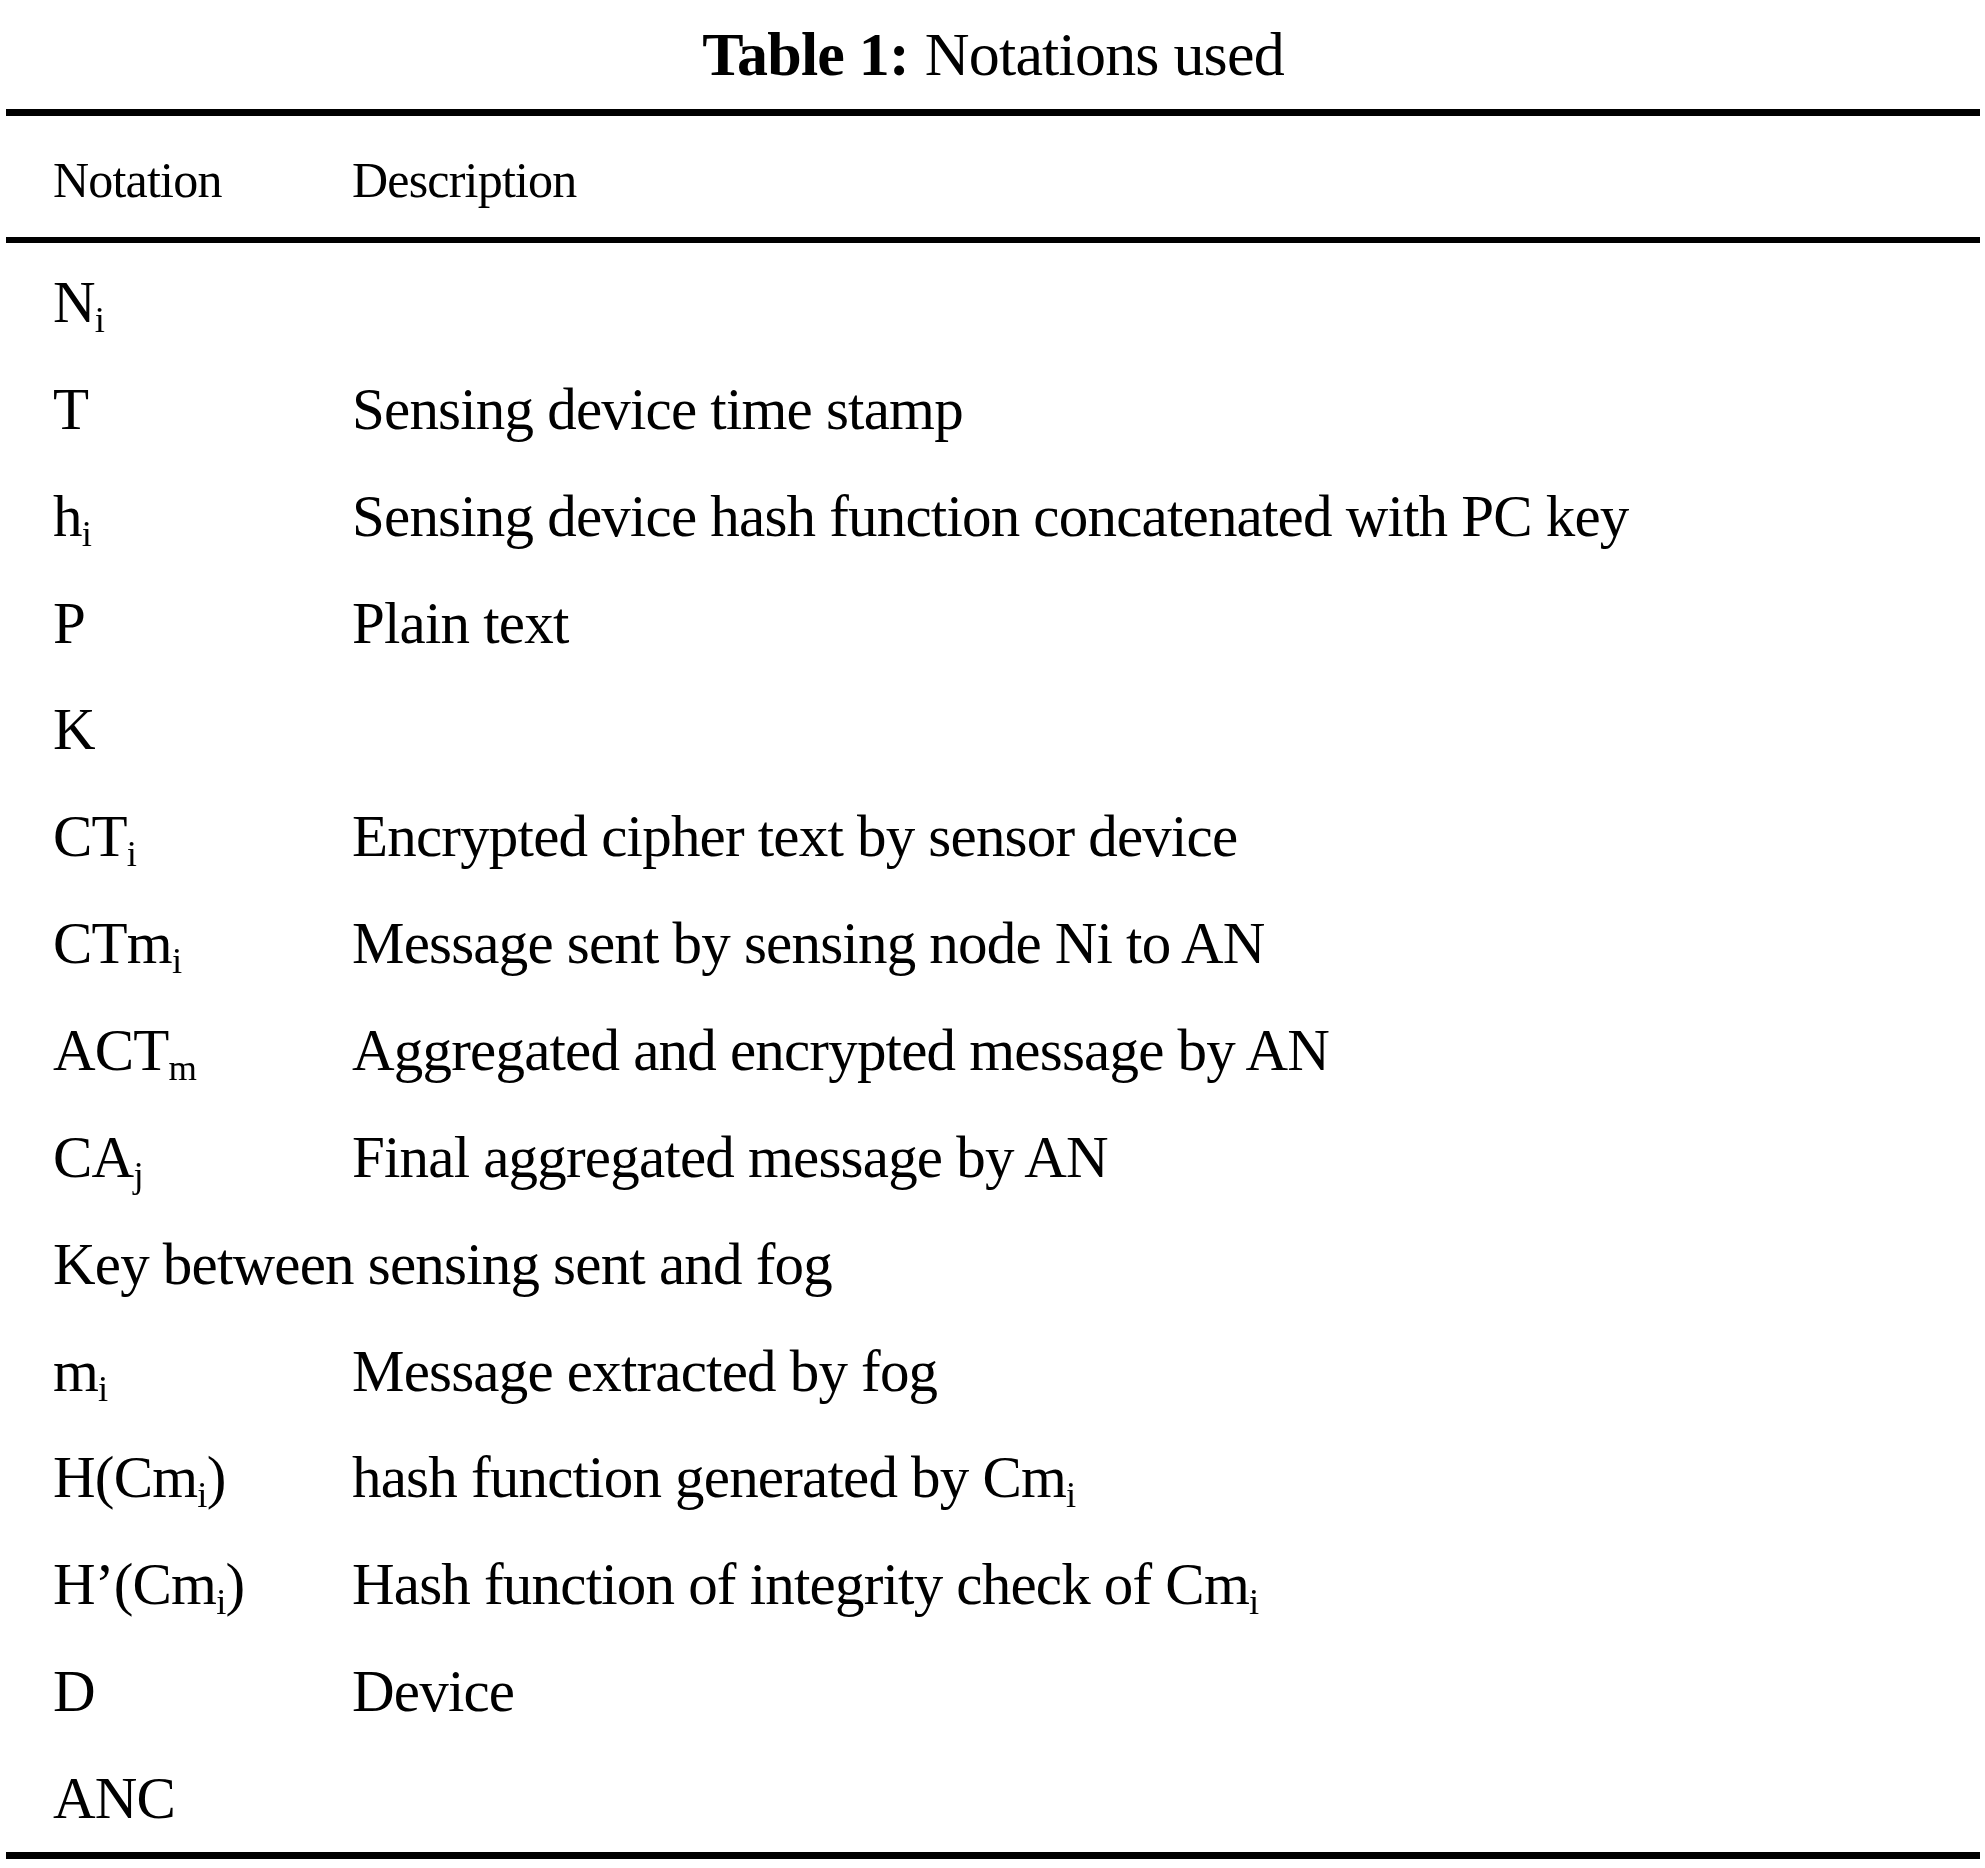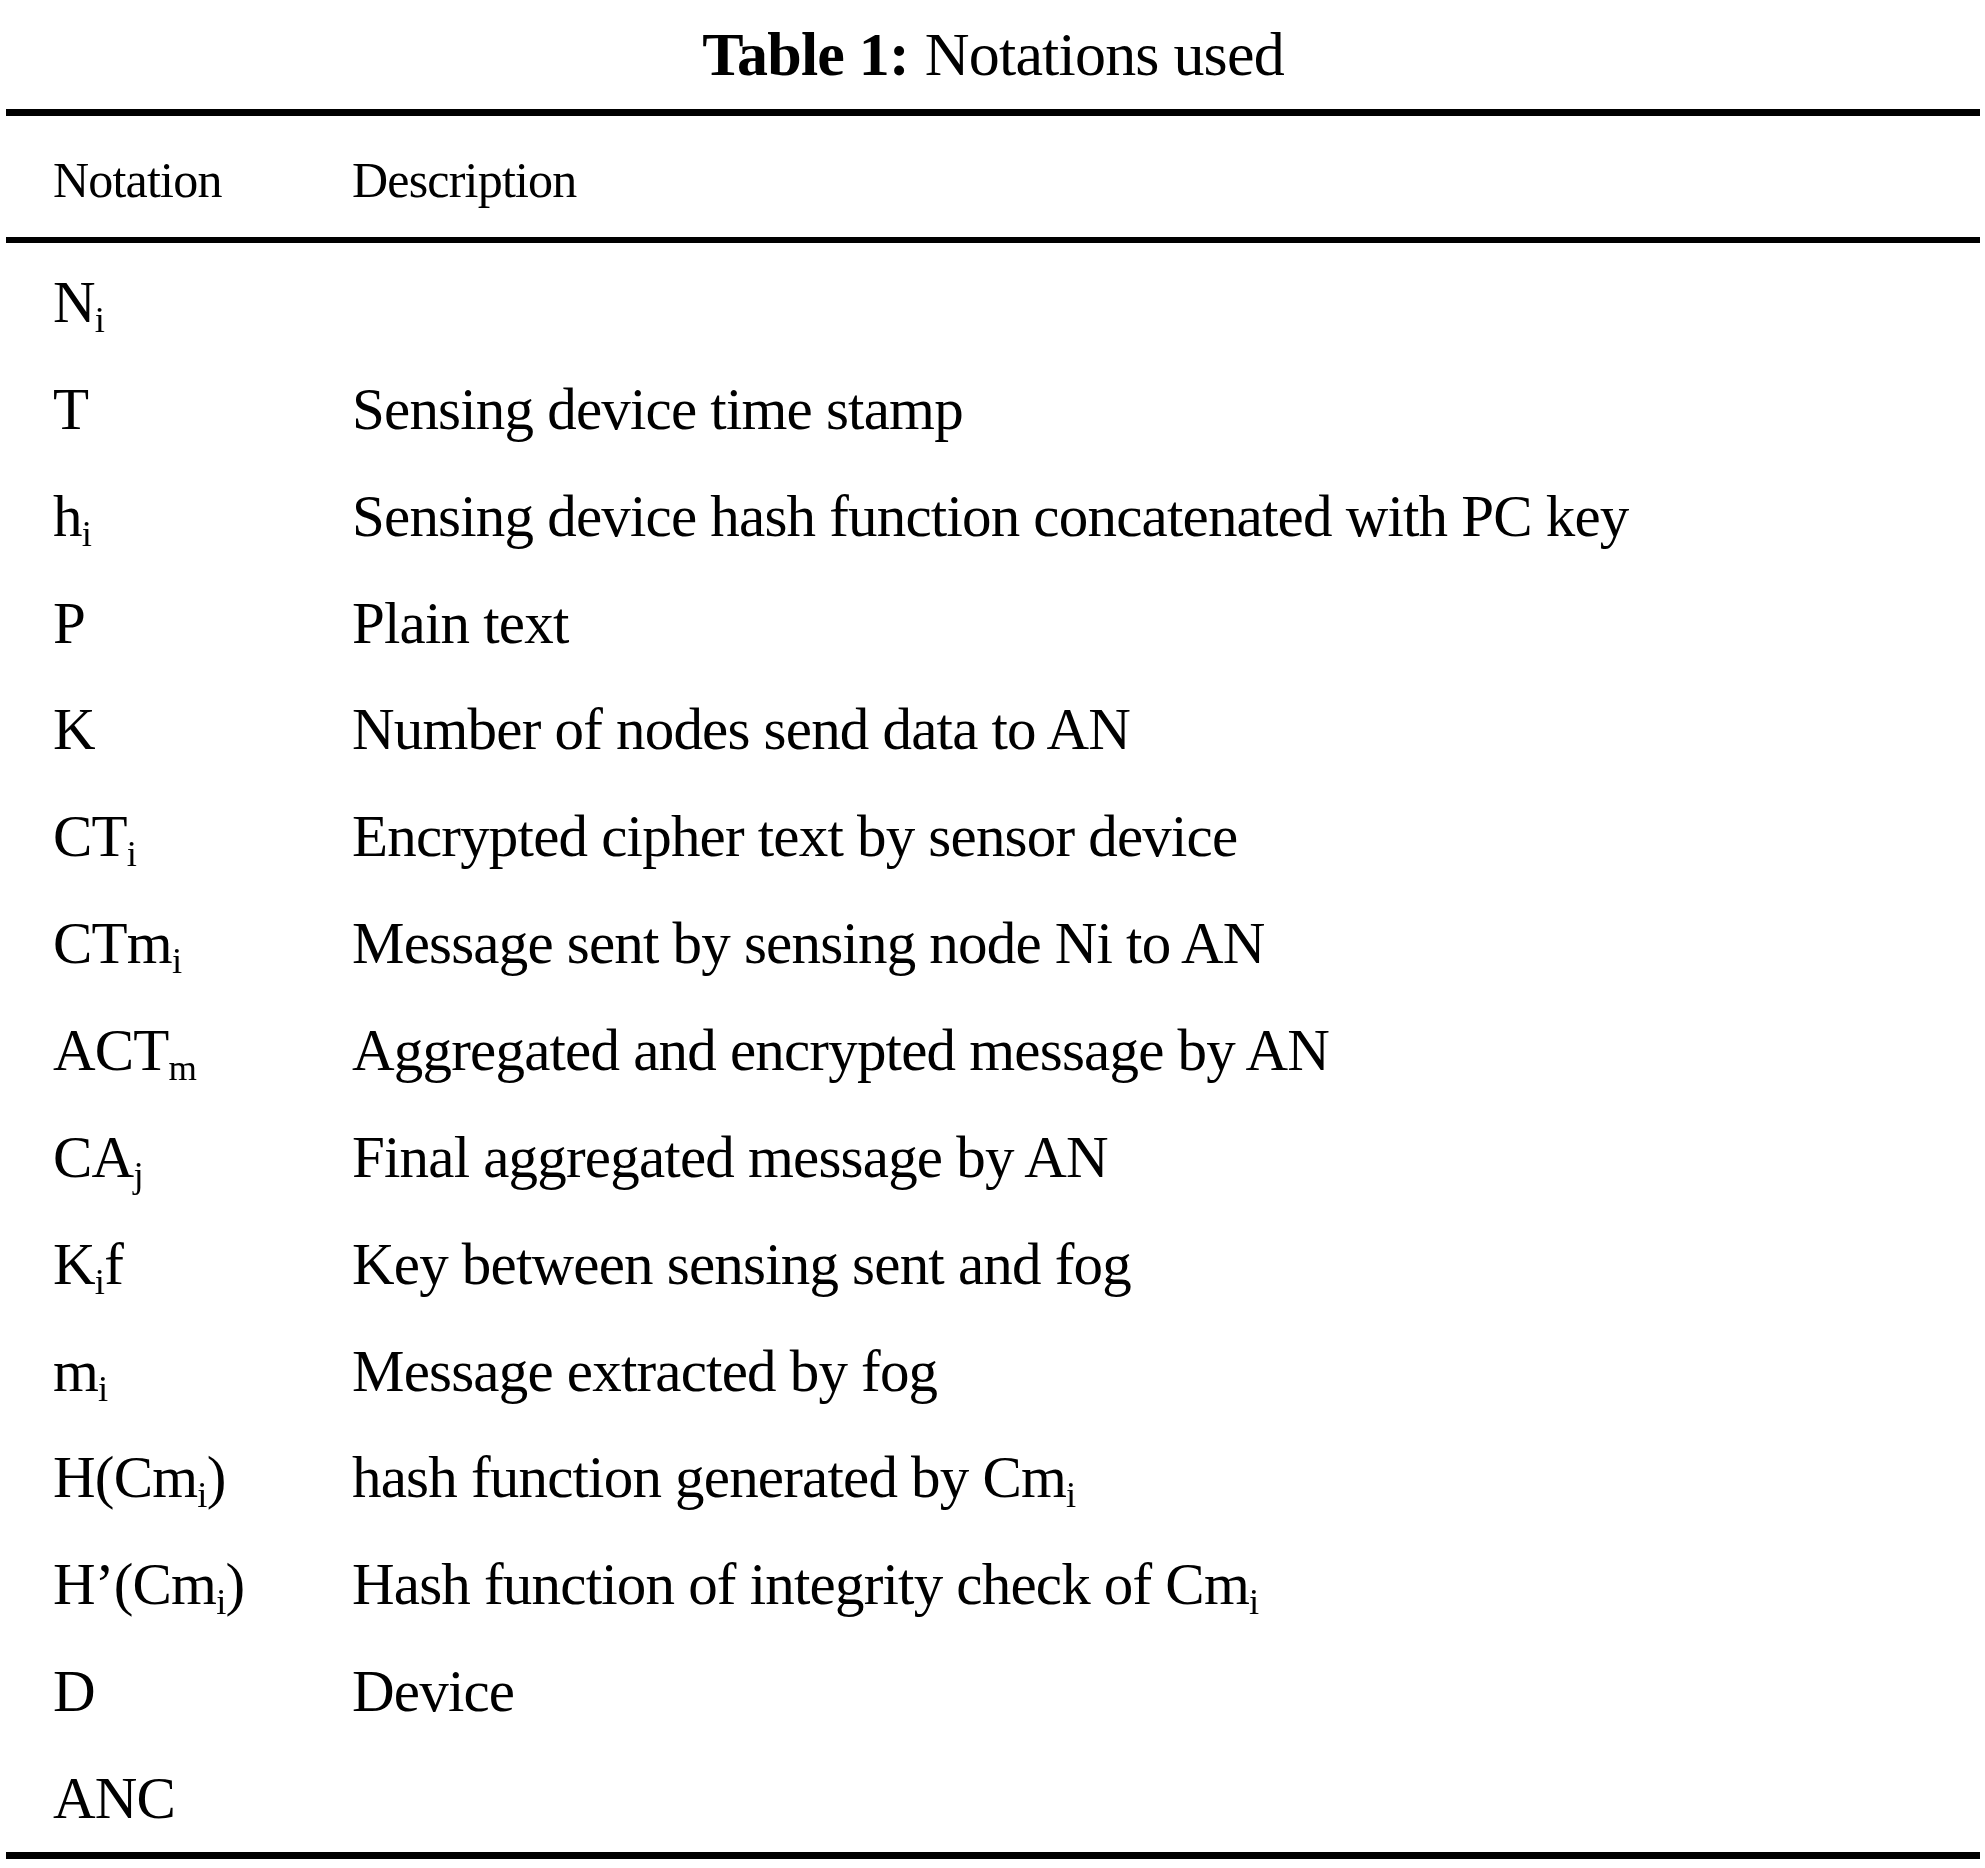--- a/index.html
+++ b/index.html
@@ -131,40 +131,38 @@
       <div class="row">
         <span class="cell-notation">h<sub>i</sub></span>
         <span class="cell-desc">Sensing device hash function concatenated with PC key</span>
       </div>
       <div class="row">
         <span class="cell-notation">P</span>
         <span class="cell-desc">Plain text</span>
       </div>
       <div class="row">
         <span class="cell-notation">K</span>
-        <span class="cell-desc">Number of nodes send data to AN</span>
       </div>
       <div class="row">
         <span class="cell-notation">CT<sub>i</sub></span>
         <span class="cell-desc">Encrypted cipher text by sensor device</span>
       </div>
       <div class="row">
         <span class="cell-notation">CTm<sub>i</sub></span>
         <span class="cell-desc">Message sent by sensing node Ni to AN</span>
       </div>
       <div class="row">
         <span class="cell-notation">ACT<sub>m</sub></span>
         <span class="cell-desc">Aggregated and encrypted message by AN</span>
       </div>
       <div class="row">
         <span class="cell-notation">CA<sub>j</sub></span>
         <span class="cell-desc">Final aggregated message by AN</span>
       </div>
       <div class="row">
-        <span class="cell-notation">K<sub>i</sub>f</span>
         <span class="cell-desc">Key between sensing sent and fog</span>
       </div>
       <div class="row">
         <span class="cell-notation">m<sub>i</sub></span>
         <span class="cell-desc">Message extracted by fog</span>
       </div>
       <div class="row">
         <span class="cell-notation">H(Cm<sub>i</sub>)</span>
         <span class="cell-desc">hash function generated by Cm<sub>i</sub></span>
       </div>

